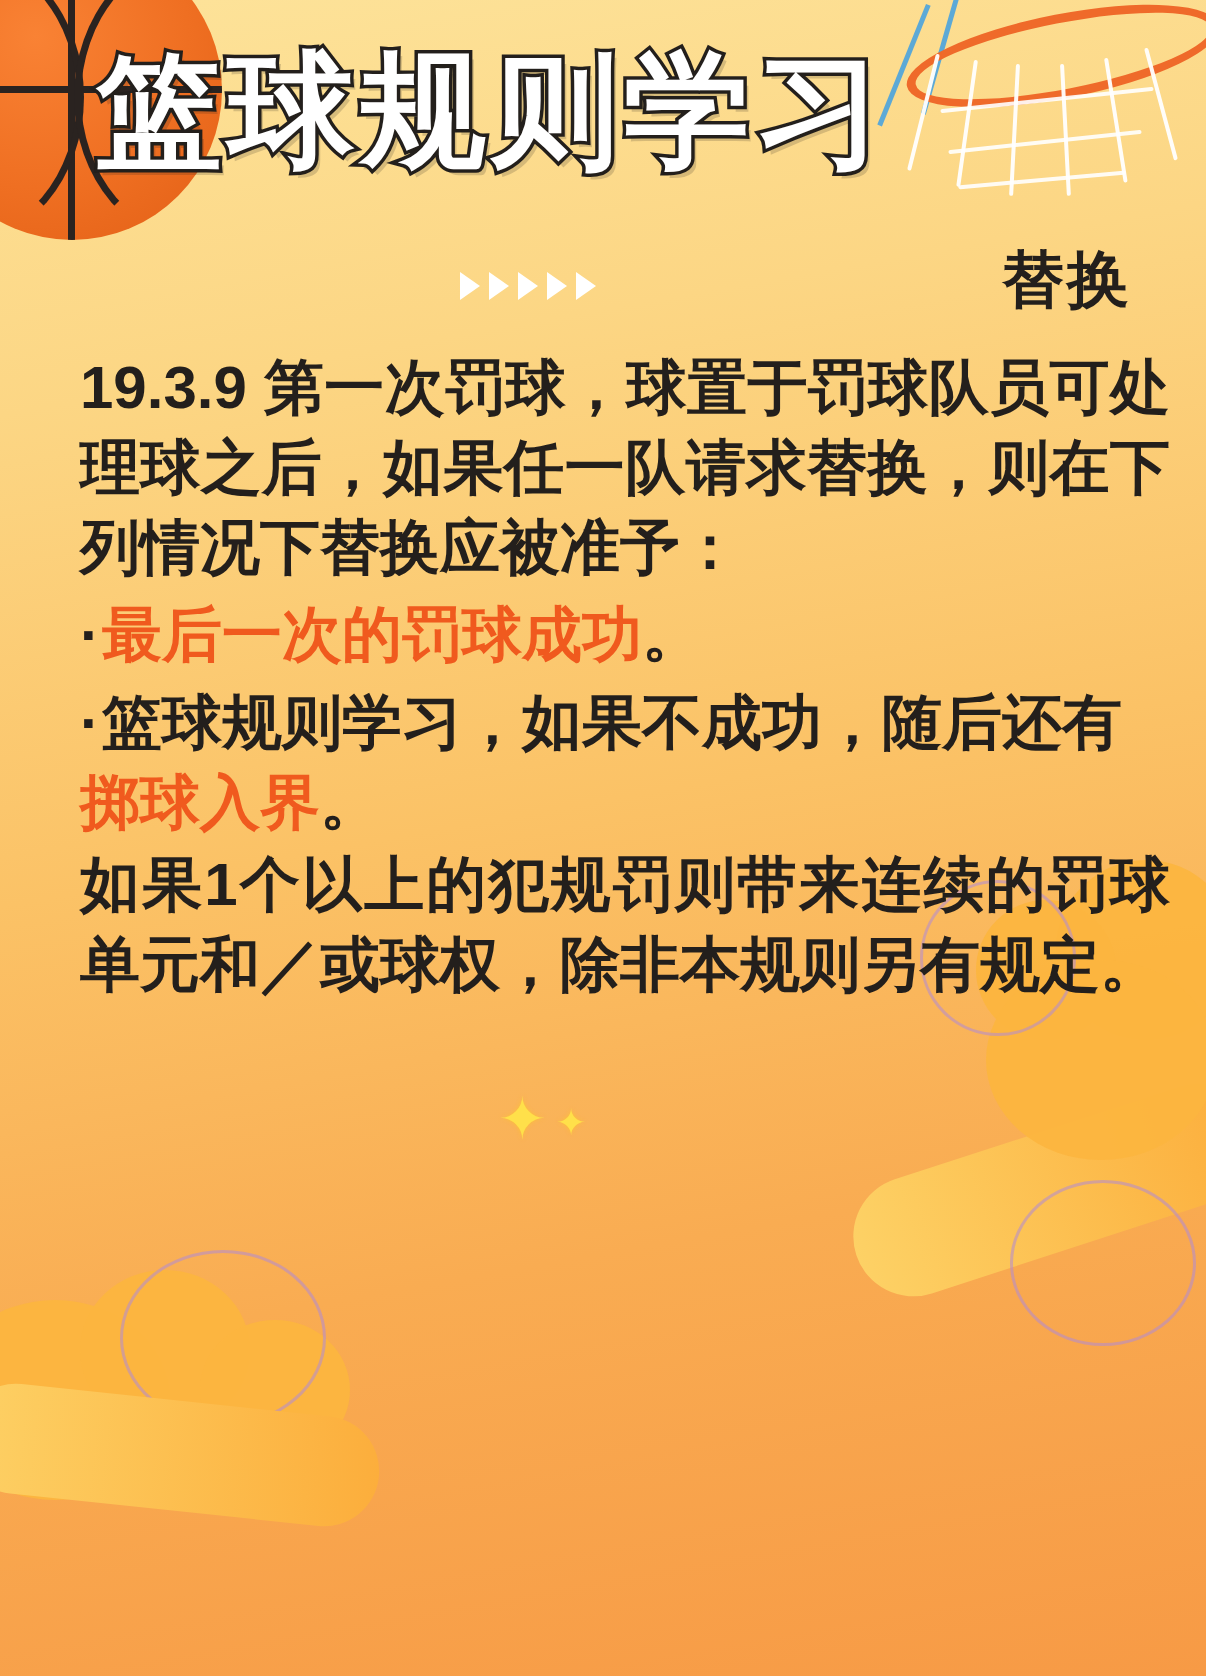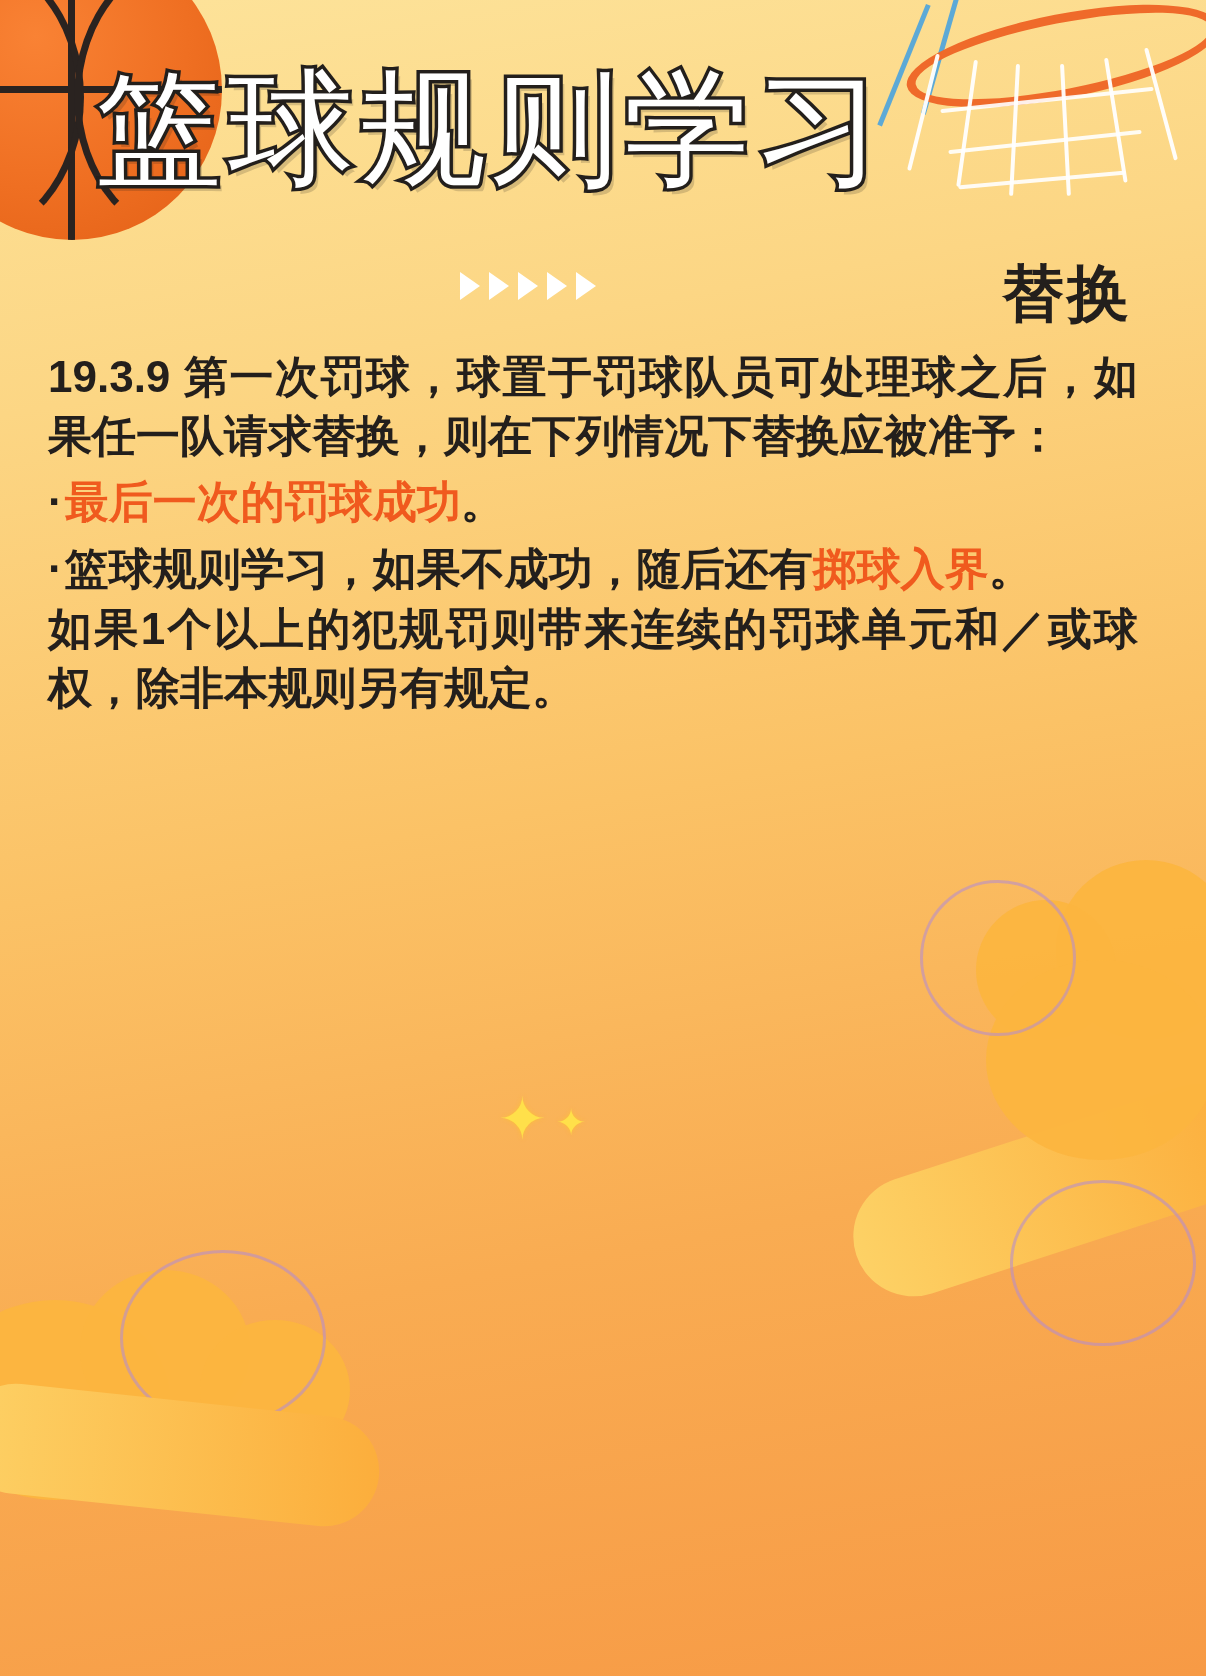--- a/index.html
+++ b/index.html
@@ -107,24 +107,24 @@
     width: 5px;
     background: #4aa3de;
     opacity: .9;
     transform-origin: top left;
   }
 
   
   .title {
     position: absolute;
     left: 96px;
-    top: 66px;
+    top: 48px;
     font-size: 126px;
     line-height: 1;
-    font-weight: 400;
+    font-weight: 700;
     color: #ffffff;
     letter-spacing: 6px;
     white-space: nowrap;
     -webkit-text-stroke: 7px #231f1c;
     paint-order: stroke fill;
     text-shadow: 5px 6px 0 rgba(40,32,26,.18);
   }
 
   
   .arrow-row {
@@ -137,34 +137,34 @@
   }
   .arrow {
     width: 0; height: 0;
     border-top: 14px solid transparent;
     border-bottom: 14px solid transparent;
     border-left: 20px solid #ffffff;
   }
   .subtitle {
     position: absolute;
     right: 74px;
-    top: 252px;
+    top: 238px;
     font-size: 62px;
     font-weight: 700;
     color: #231f1c;
     letter-spacing: 3px;
   }
 
   
   .content {
     position: absolute;
-    left: 48px;
+    left: 80px;
     top: 348px;
     width: 1090px;
-    font-size: 44px;
+    font-size: 60px;
     line-height: 1.33;
     color: #231f1c;
     font-weight: 700;
     letter-spacing: 0px;
   }
   .para {
     margin: 0 0 2px 0;
     text-align: justify;
   }
   .bullet-line {

